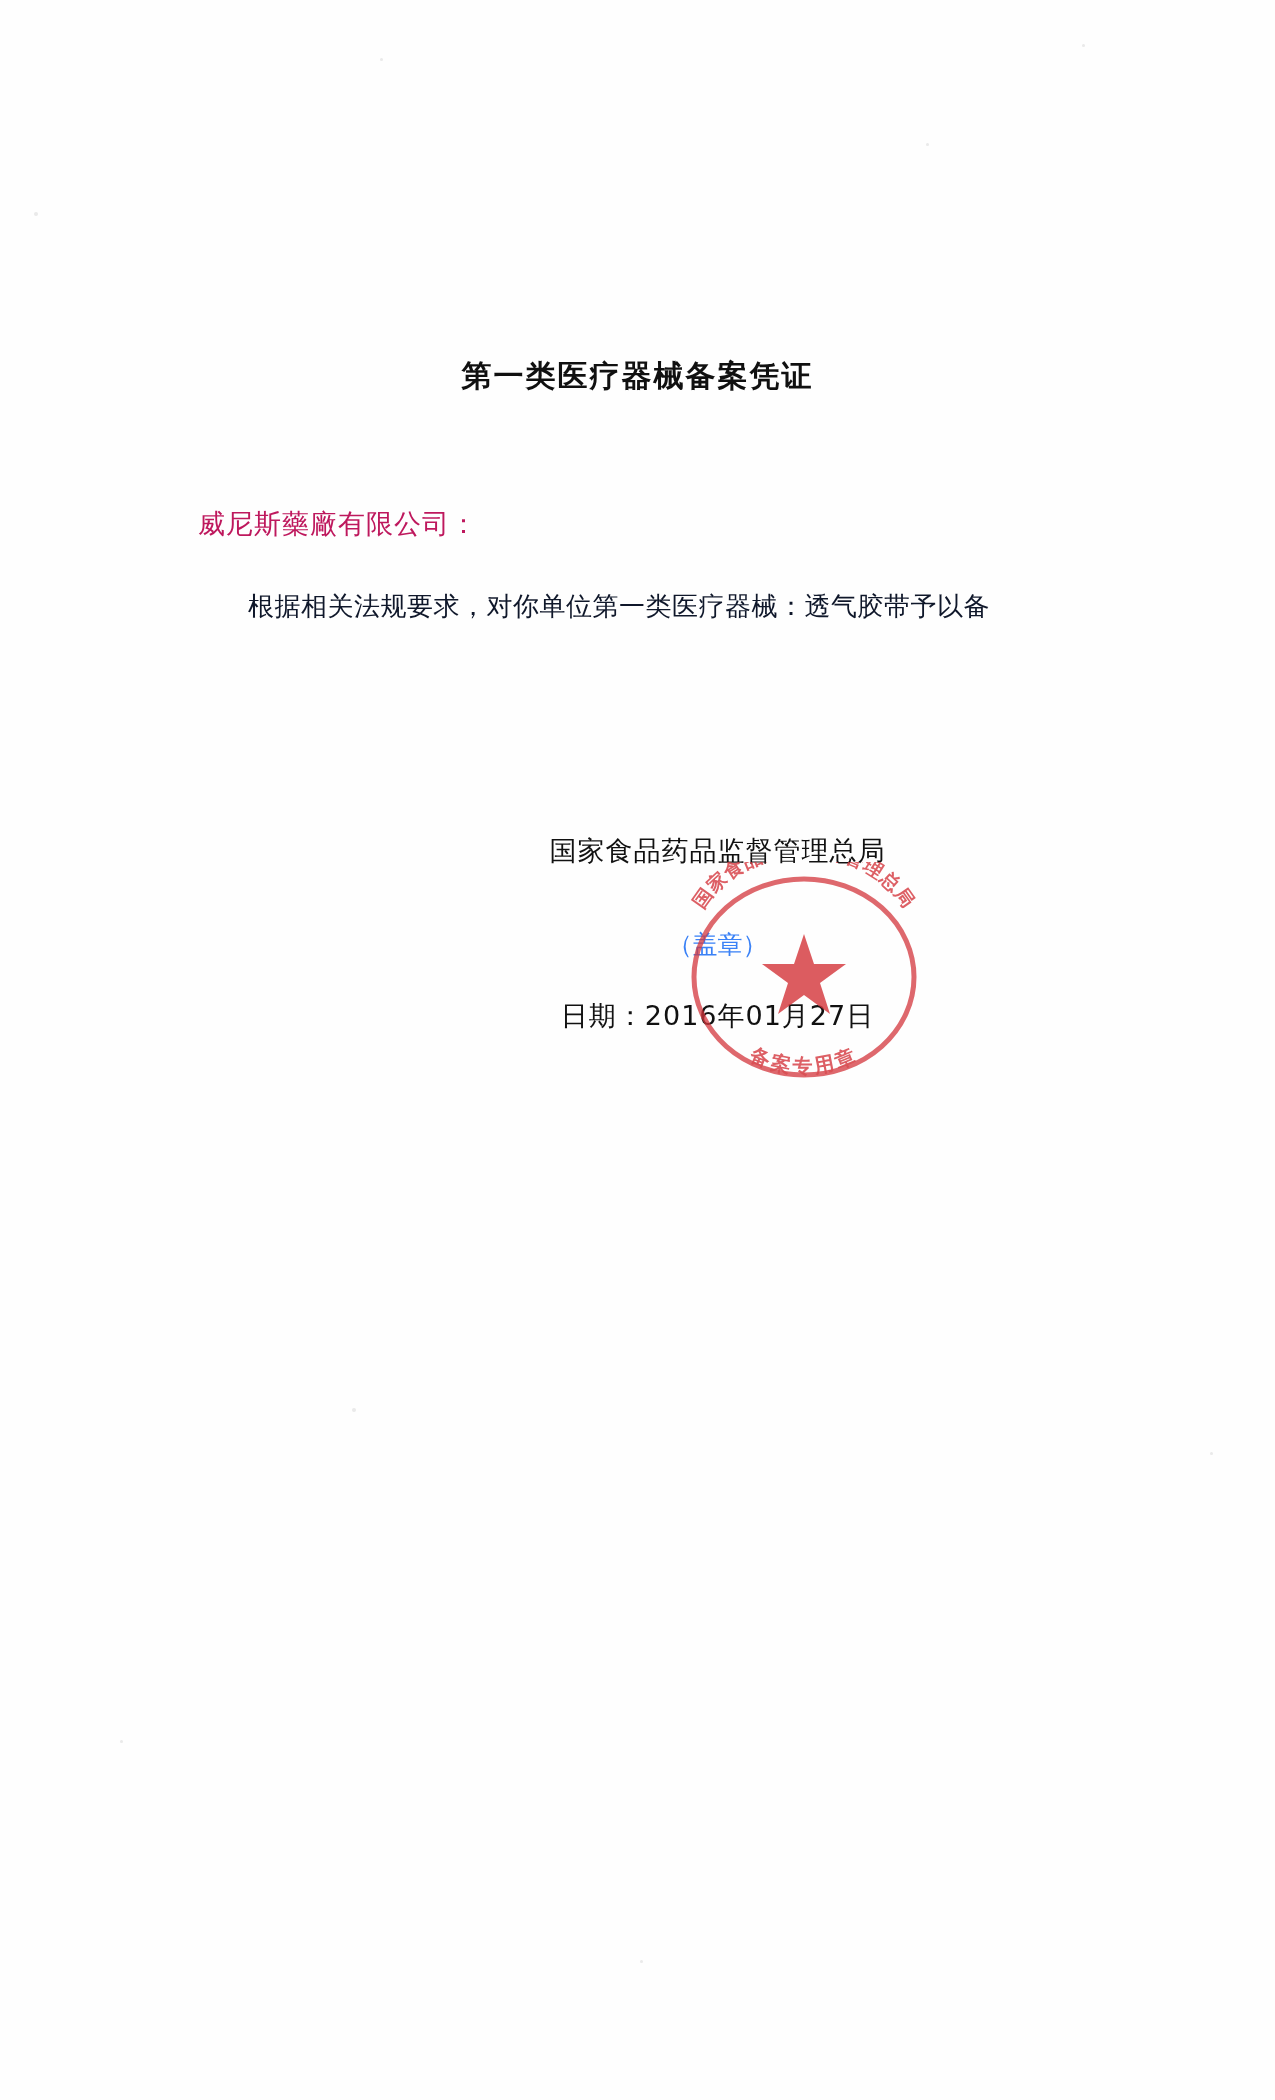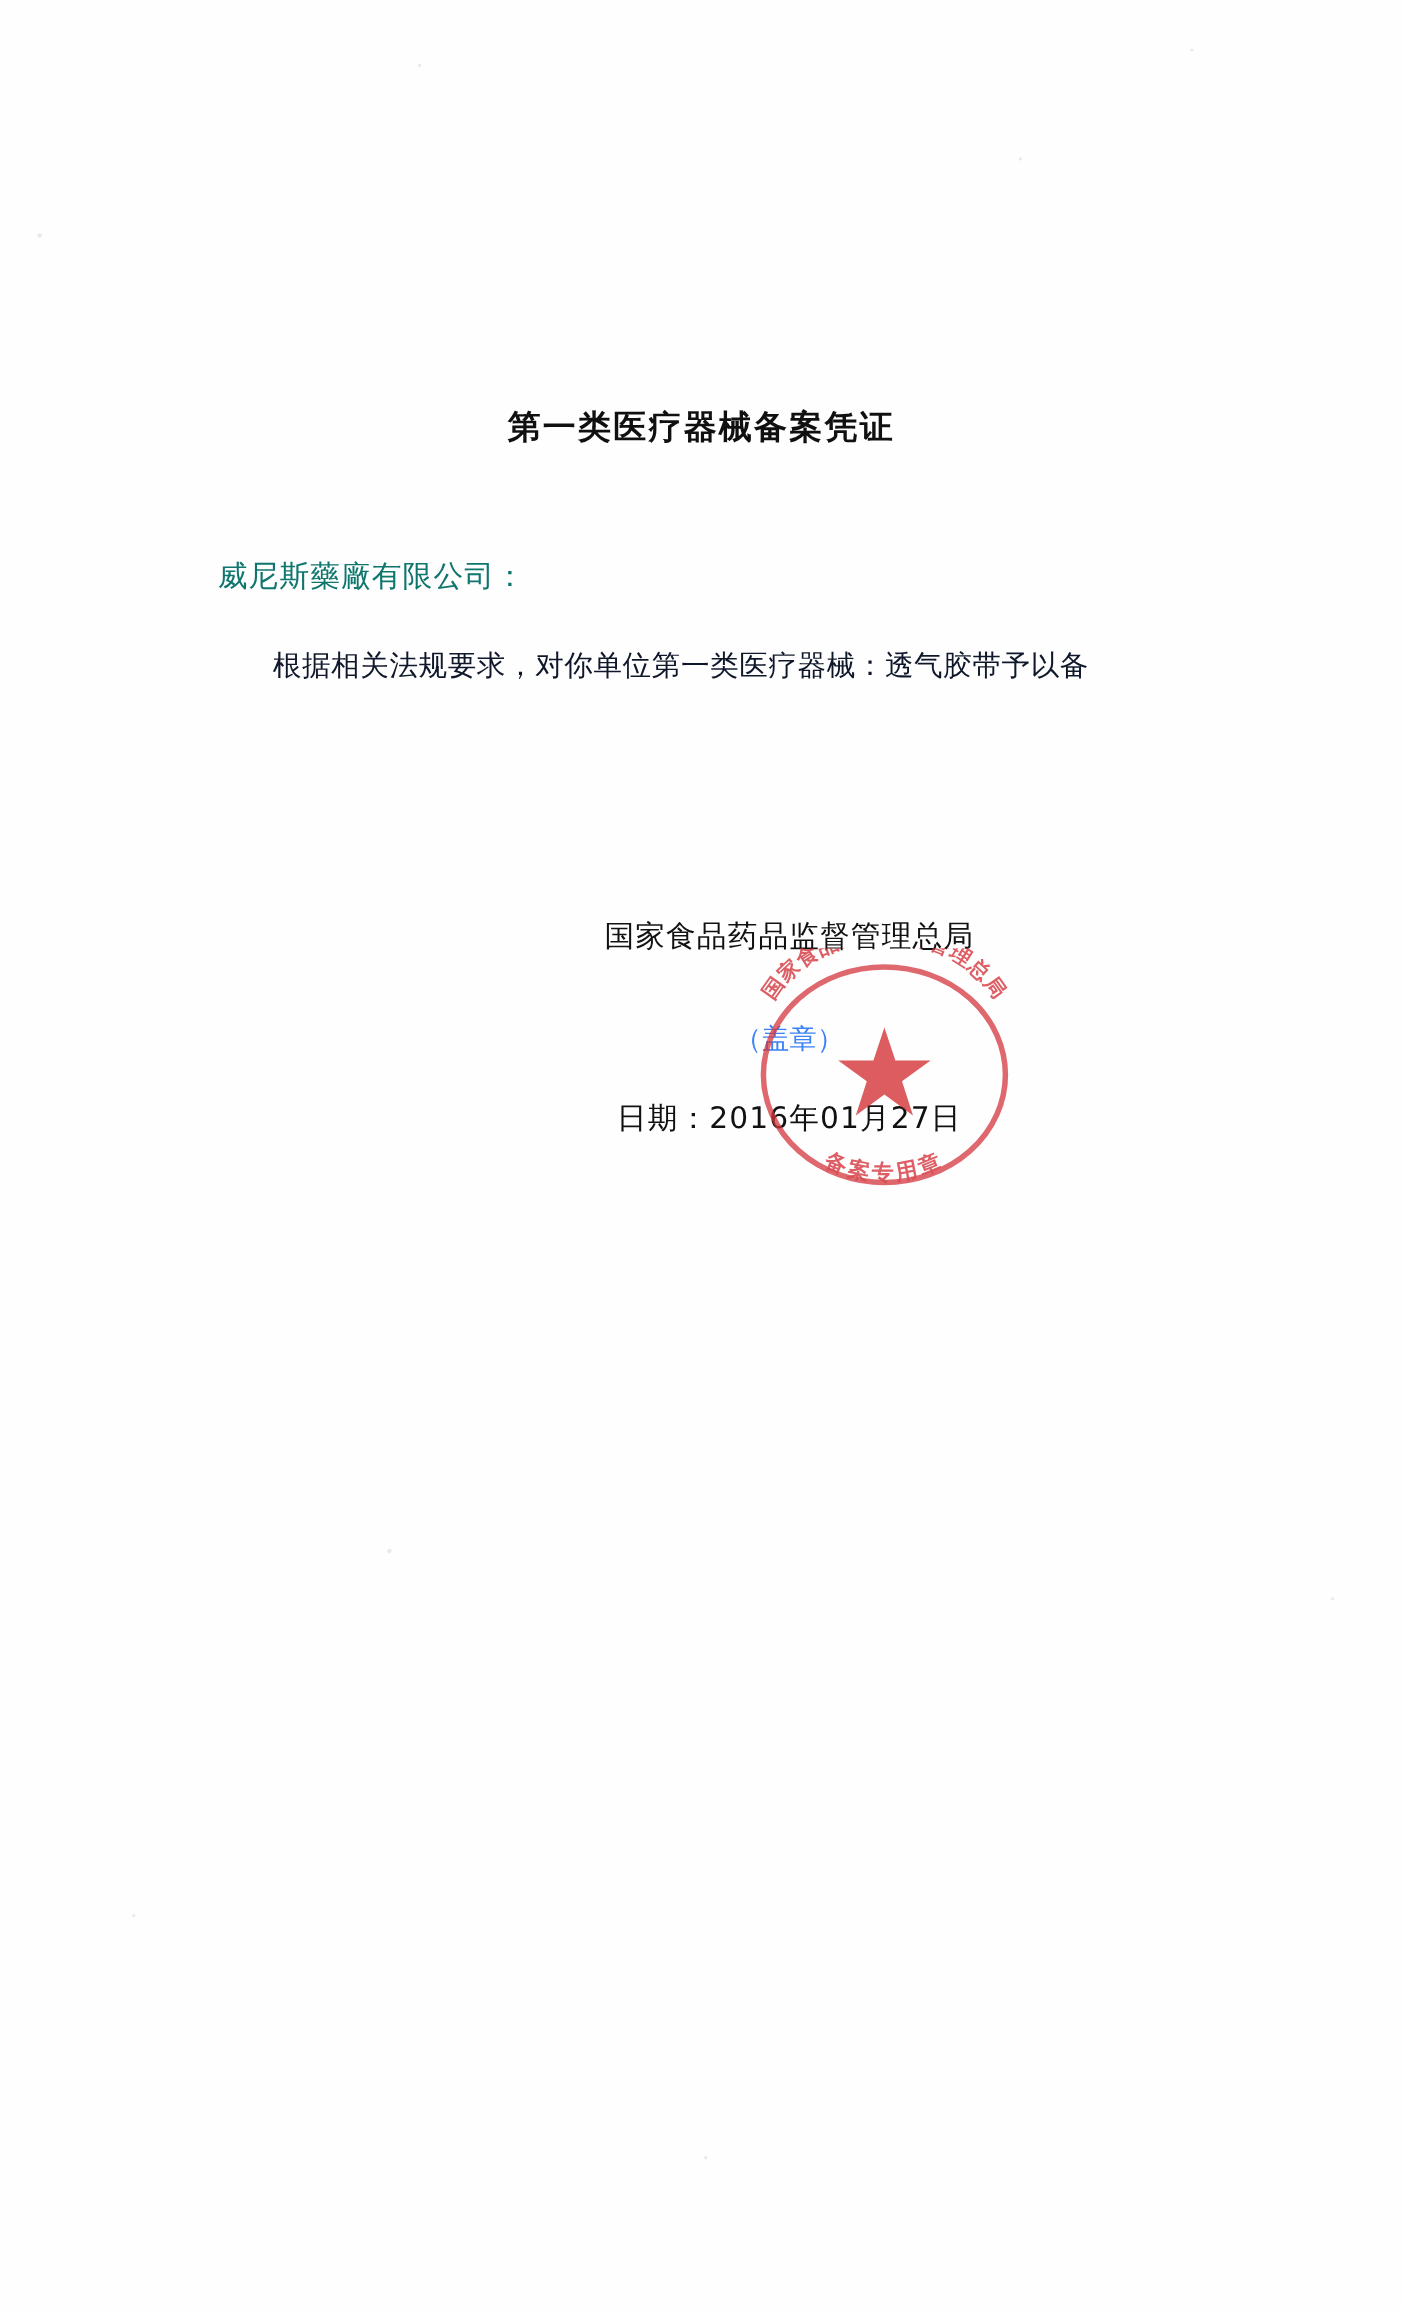--- a/index.html
+++ b/index.html
@@ -26,37 +26,37 @@
   }
   .speck {
     position: absolute;
     background: #d8d8d8;
     border-radius: 50%;
     opacity: .55;
   }
 
   .doc-title {
     position: absolute;
-    top: 368px;
+    top: 356px;
     left: 0;
     width: 1275px;
     text-align: center;
     font-size: 30px;
     letter-spacing: 2px;
     font-weight: 600;
     color: #101010;
   }
 
   .addressee {
     position: absolute;
     top: 506px;
     left: 198px;
     font-size: 27px;
     letter-spacing: 1px;
-    color: #0f766e;
+    color: #be185d;
   }
 
   .body-block {
     position: absolute;
     top: 578px;
     left: 196px;
     width: 840px;
     font-size: 26px;
     line-height: 56px;
     letter-spacing: 0.5px;

